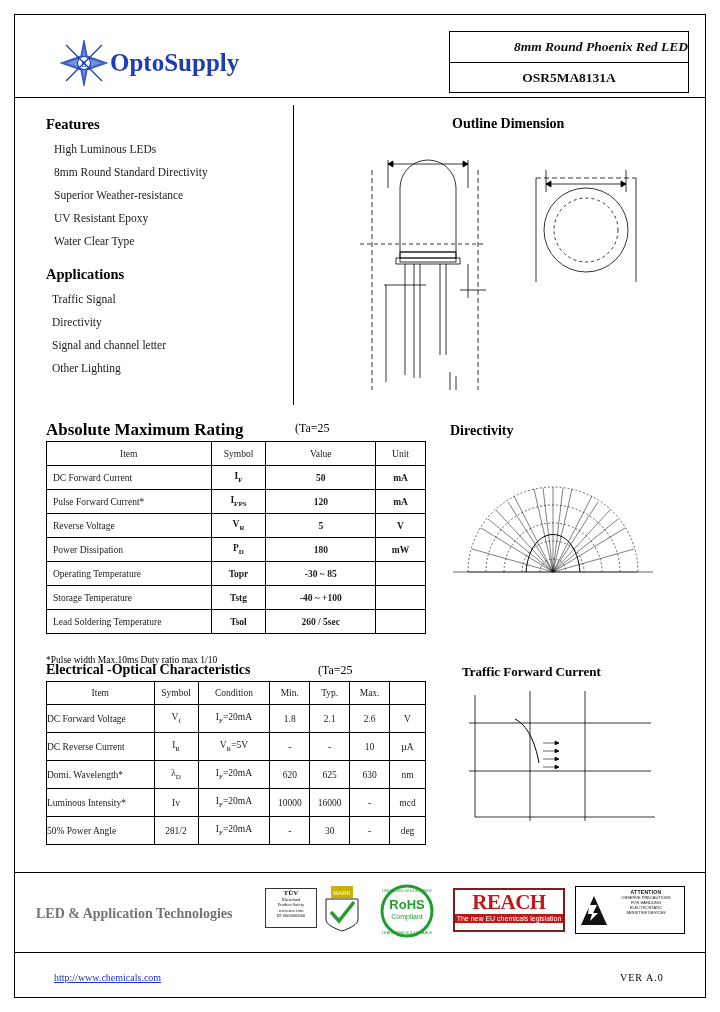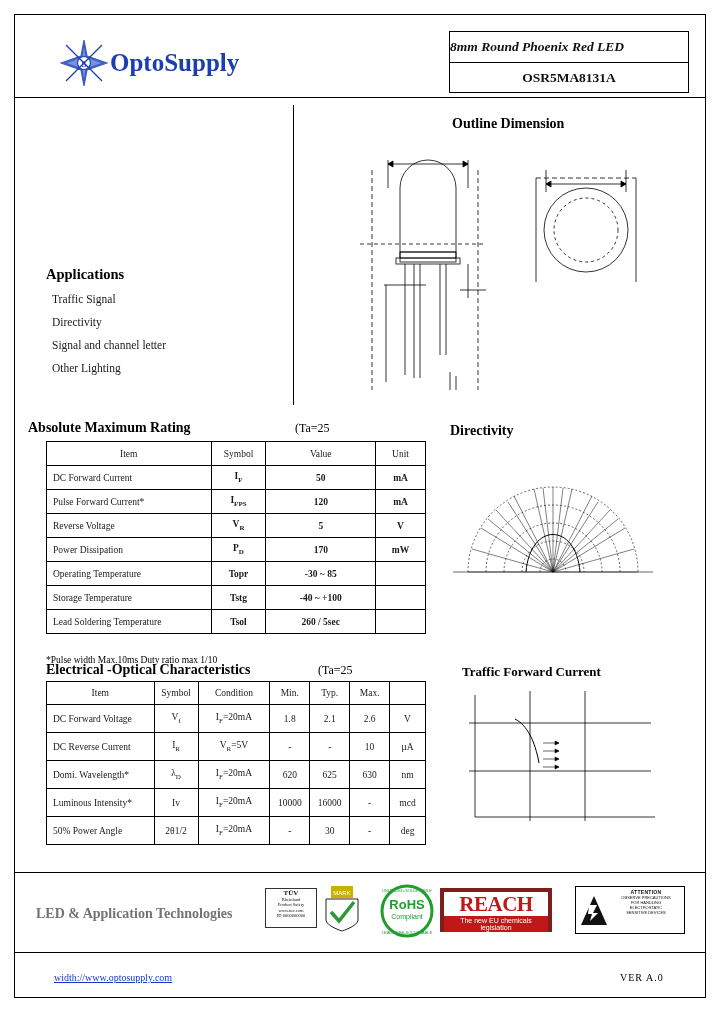--- a/index.html
+++ b/index.html
@@ -52,21 +52,21 @@
     color: #1b3fb0;
     letter-spacing: 0px;
     margin-left: 2px;
   }
   .header-title-box {
     position: absolute;
     left: 434px; top: 16px;
     width: 240px; height: 32px;
     border: 1px solid #000;
     box-sizing: border-box;
-    display: flex; align-items: center; justify-content: flex-start;
+    display: flex; align-items: center; justify-content: flex-end;
   }
   .header-title-box span {
     font-size: 13.5px;
     font-weight: bold;
     font-style: italic;
     color: #101010;
   }
   .header-part-box {
     position: absolute;
     left: 434px; top: 48px;
@@ -132,22 +132,22 @@
   }
   .drawing-area {
     position: absolute;
     left: 300px; top: 140px;
     width: 400px; height: 260px;
   }
 
   
   .amr-title {
     position: absolute;
-    left: 28px; top: 420px;
-    font-size: 14px; font-weight: bold;
+    left: 46px; top: 420px;
+    font-size: 17px; font-weight: bold;
   }
   .amr-ta {
     position: absolute;
     left: 295px; top: 421px;
     font-size: 12px;
   }
   table.grid {
     border-collapse: collapse;
     font-size: 9.5px;
   }
@@ -195,21 +195,21 @@
     position: absolute;
     left: 318px; top: 663px;
     font-size: 12px;
   }
   .eo-table {
     position: absolute;
     left: 46px; top: 681px;
     width: 380px;
   }
   .eo-table table { width: 380px; }
-  .eo-table td.item { text-align: left; padding-left: 6px; height: 23px; }
+  .eo-table td.item { text-align: left; padding-left: 0; height: 23px; }
   .eo-table td.ctr { text-align: center; }
   .eo-table th { text-align: center; height: 18px; }
   .eo-notes {
     position: absolute;
     left: 54px; top: 838px;
     font-size: 9.5px;
     line-height: 12px;
   }
 
   
@@ -279,22 +279,22 @@
   }
   .tuv-box .tuv-main { font-size: 7px; font-weight: bold; }
   .v-mark {
     left: 58px; top: 6px; width: 38px; height: 46px;
     background: #fff;
   }
   .rohs {
     left: 106px; top: 3px; width: 72px; height: 56px;
   }
   .reach {
-    left: 175px; top: 8px; width: 112px; height: 44px;
-    border: 4px solid #7f1d1d;
+    left: 188px; top: 8px; width: 112px; height: 44px;
+    border: 2px solid #7f1d1d;
     background: #fff;
     text-align: center;
   }
   .reach .reach-word {
     font-size: 21px; font-weight: bold; color: #c01818;
     font-family: "Liberation Serif", serif;
     line-height: 24px;
     letter-spacing: -0.5px;
   }
   .reach .reach-sub {
@@ -339,20 +339,28 @@
     <div class="header-title-box">
       <span>8mm Round Phoenix Red LED</span>
     </div>
     <div class="header-part-box">
       <span>OSR5MA8131A</span>
     </div>
   </div>
   <div class="hr-main"></div>
   <div class="col-divider"></div>
 
+  <div class="features">
+    <div class="sec-title">Features</div>
+    <div class="feat-item">High Luminous LEDs</div>
+    <div class="feat-item">8mm Round Standard Directivity</div>
+    <div class="feat-item">Superior Weather-resistance</div>
+    <div class="feat-item">UV Resistant Epoxy</div>
+    <div class="feat-item">Water Clear Type</div>
+  </div>
 
   <div class="applications">
     <div class="sec-title">Applications</div>
     <div class="app-item">Traffic Signal</div>
     <div class="app-item">Directivity</div>
     <div class="app-item">Signal and channel letter</div>
     <div class="app-item">Other Lighting</div>
   </div>
 
   <div class="outline-dim">Outline Dimension</div>
@@ -433,21 +441,21 @@
       </tr>
       <tr>
         <td class="item">Reverse Voltage</td>
         <td class="ctr"><span>V</span><span class="sub">R</span></td>
         <td class="ctr">5</td>
         <td class="ctr">V</td>
       </tr>
       <tr>
         <td class="item">Power Dissipation</td>
         <td class="ctr"><span>P</span><span class="sub">D</span></td>
-        <td class="ctr">170</td>
+        <td class="ctr">180</td>
         <td class="ctr">mW</td>
       </tr>
       <tr>
         <td class="item">Operating Temperature</td>
         <td class="ctr">Topr</td>
         <td class="ctr">-30 ~ 85</td>
         <td class="ctr"></td>
       </tr>
       <tr>
         <td class="item">Storage Temperature</td>
@@ -644,15 +652,15 @@
         <path d="M9 10 L17 10 L13 18 L18 18 L10 26 L12 19 L8 19 Z" fill="#fff"></path>
       </svg>
       <div class="esd-title">ATTENTION</div>
       <div>OBSERVE PRECAUTIONS</div>
       <div>FOR HANDLING</div>
       <div>ELECTROSTATIC</div>
       <div>SENSITIVE DEVICES</div>
     </div>
   </div>
 
-  <a class="footer-url" href="#">width://www.optosupply.com</a>
+  <a class="footer-url" href="#">http://www.chemicals.com</a>
   <div class="footer-ver">VER  A.0</div>
 </div>
 
 </body></html>

